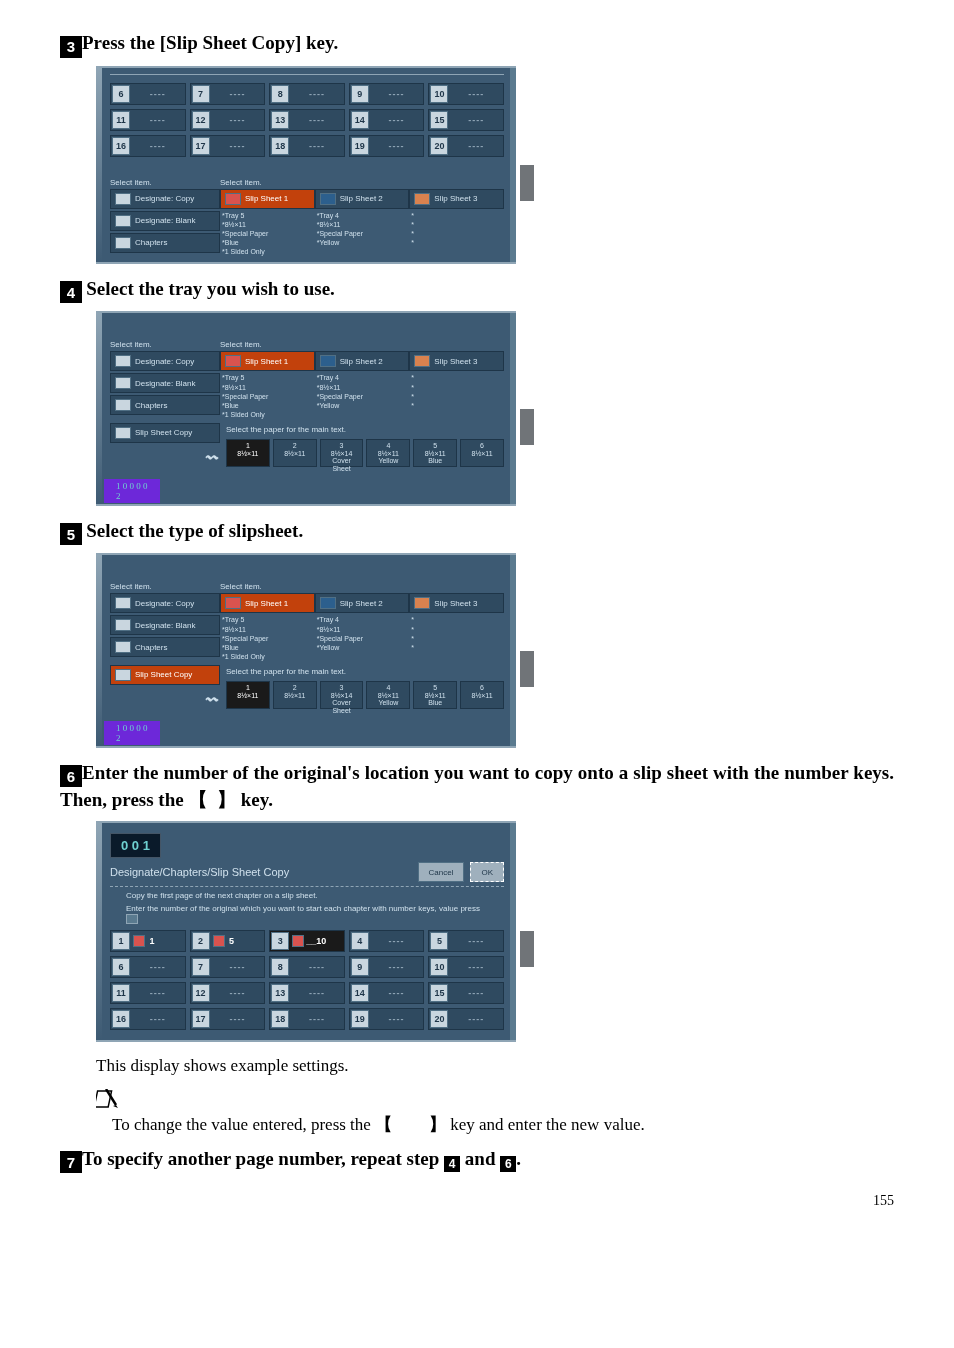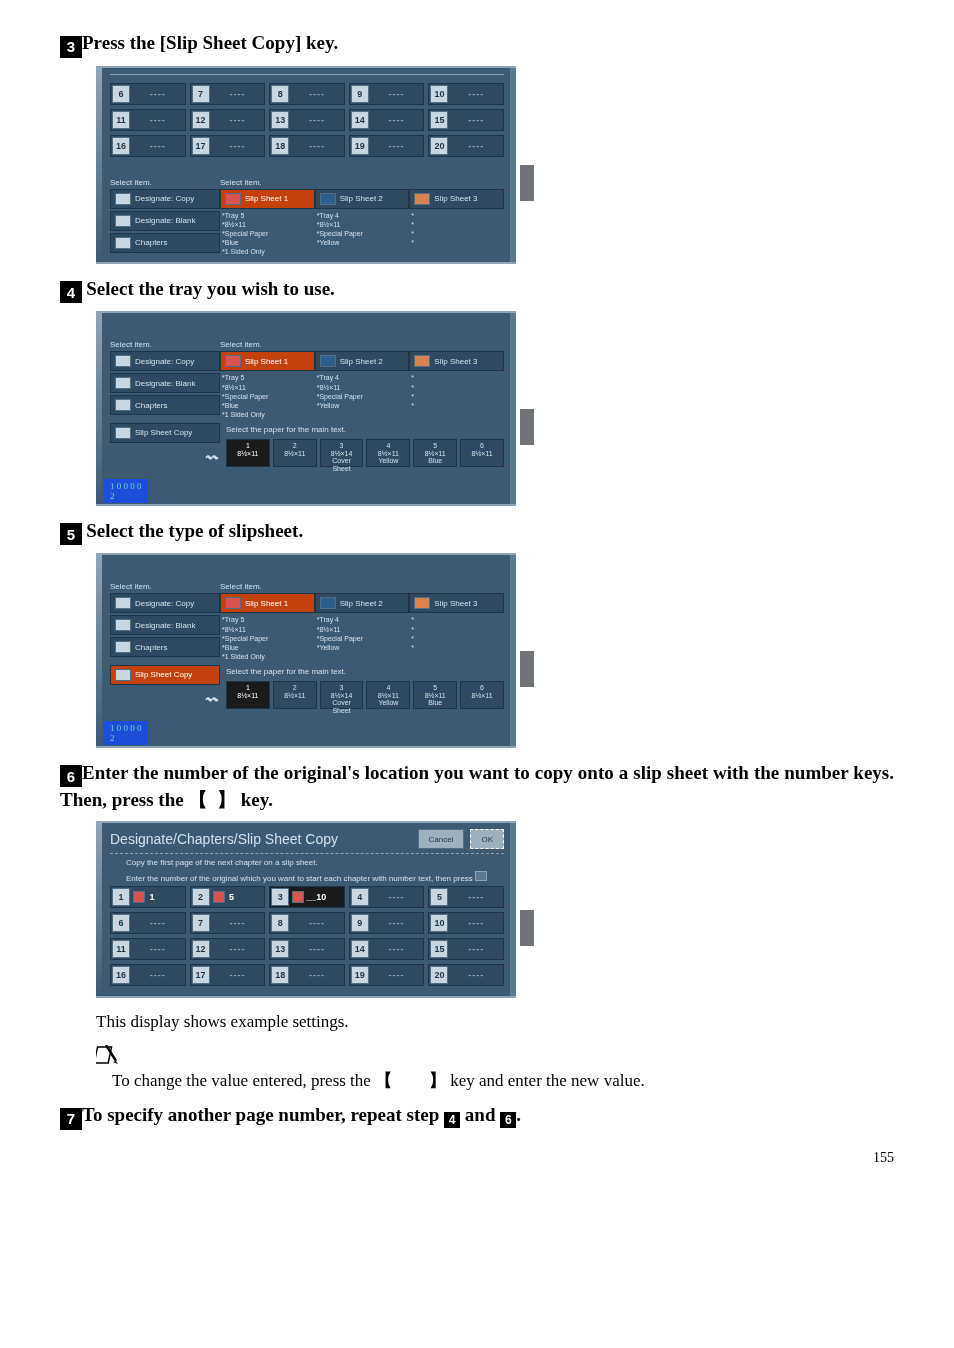--- a/index.html
+++ b/index.html
@@ -25,31 +25,31 @@
 .sel-icon.red{background:#d9534f}
 .sel-icon.blue{background:#2c5f8d}
 .sel-icon.orange{background:#d9824f}
 .sel-info{font-size:7px;color:#cfe0ec;line-height:1.3;padding-left:2px}
 .tray-row{display:flex;gap:3px;margin-top:3px}
 .tray-cell{flex:1;background:#2f4a60;border:1px solid #1e3548;padding:2px;font-size:7px;color:#cfe0ec;text-align:center;line-height:1.1;height:22px}
 .tray-cell.sel{background:#1a1a1a;color:#fff}
 .counter{display:inline-block;background:#0a1a2a;color:#6fd0d0;border:1px solid #456;padding:4px 10px;font-family:Arial;font-size:13px;font-weight:bold;margin:4px 0}
 .top-row{display:flex;gap:6px;align-items:center;margin-bottom:4px}
 .hdr-btn{background:#9fb0bd;color:#1e3548;border:1px solid #506f84;padding:2px 10px;font-size:8px;font-weight:normal;height:14px;display:flex;align-items:center}
-.desig-title{flex:1;font-size:14px;color:#cfe0ec}
+.desig-title{flex:1;font-size:11px;color:#cfe0ec}
 .desig-sub{font-size:8px;color:#cfe0ec;margin:2px 16px;line-height:1.3}
 .body-text{margin:6px 0 6px 36px;font-size:17px}
 .note-icon{display:inline-block;margin-left:36px;margin-top:6px}
 .note-icon svg{vertical-align:middle}
 .note-text{margin:4px 0 4px 52px;font-size:17px}
 .side-tab{position:absolute;right:-18px;top:50%;width:14px;height:36px;background:#707478}
 .page-num{text-align:right;font-size:14px;margin-top:20px}
 .bracket{font-family:Arial;font-weight:bold}
 .tilde{font-size:12px;font-weight:bold}
-.footer-count{margin-top:4px;background:#1d4ed8;color:#6fd0d0;padding:2px 6px;font-size:9px;display:inline-block}
+.footer-count{margin-top:4px;background:#6d28d9;color:#6fd0d0;padding:2px 12px;font-size:9px;display:inline-block}
 </style>
 </head>
 <body>
 
 
 
 
 <div class="step">
   <span class="step-text-inline"><span class="step-num">3</span><span>Press the </span><span>[Slip Sheet Copy]</span><span> key.</span></span>
 </div>
@@ -328,27 +328,28 @@
 <div class="step" style="text-align:justify">
   <span class="step-text-inline"><span class="step-num">6</span><span>Enter the number of the original's location you want to copy onto a slip sheet with the number keys. Then, press the </span><span class="bracket">【</span><span style="opacity:0">#</span><span class="bracket">】</span><span> key.</span></span>
 </div>
 
 <div class="screenshot">
     <div class="scr-outer" style="width:420px">
 <div class="scr-leftbar"></div>
       <div class="scr-rightbar"></div>
 <div class="side-tab"></div>
 <div class="scr-body">
+  <div><span class="counter">0 0 1</span></div>
   <div class="top-row" style="border-bottom:1px dashed #8fa5b5;padding-bottom:4px">
     <span class="desig-title">Designate/Chapters/Slip Sheet Copy</span>
     <span class="hdr-btn">Cancel</span>
     <span class="hdr-btn" style="border:1px dashed #fff">OK</span>
   </div>
   <div class="desig-sub">Copy the first page of the next chapter on a slip sheet.</div>
-  <div class="desig-sub"><span>Enter the number of the original which you want to start each chapter with number text, then press </span><span style="display:inline-block;width:10px;height:8px;background:#5a7a8f;border:1px solid #8fa5b5"></span></div>
+  <div class="desig-sub"><span>Enter the number of the original which you want to start each chapter with number keys, value press </span><span style="display:inline-block;width:10px;height:8px;background:#5a7a8f;border:1px solid #8fa5b5"></span></div>
   <div class="num-grid">
     <div class="num-cell">
             <span class="num-box">1</span>
             <span class="sel-icon red" style="width:10px;height:10px;margin:0 2px"></span>
             <span style="color:#fff;font-weight:bold">&nbsp;1</span>
           </div>
     <div class="num-cell">
             <span class="num-box">2</span>
             <span class="sel-icon red" style="width:10px;height:10px;margin:0 2px"></span>
             <span style="color:#fff;font-weight:bold">&nbsp;5</span>

